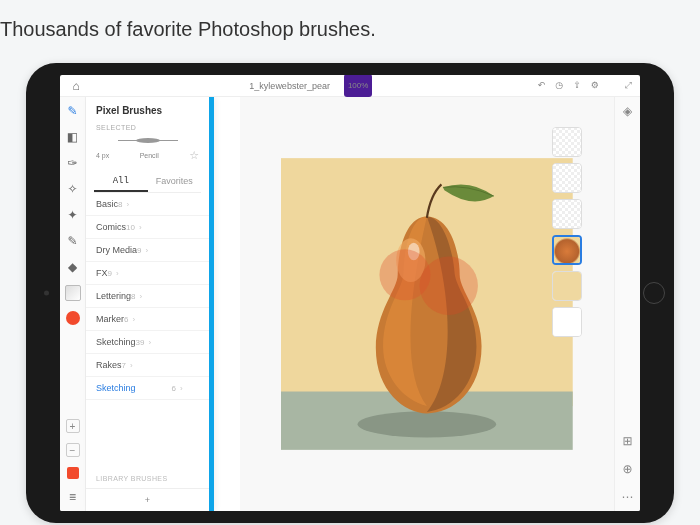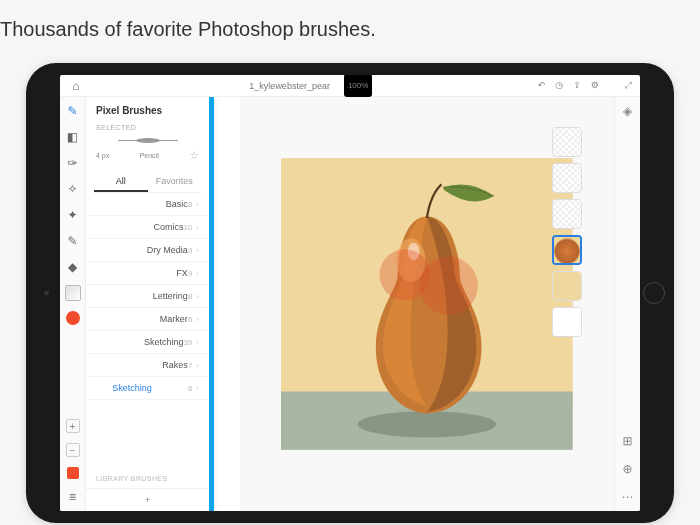--- a/index.html
+++ b/index.html
@@ -4,21 +4,21 @@
 <style>
 *{box-sizing:border-box;margin:0;padding:0;font-family:-apple-system,Helvetica,Arial,sans-serif;}
 html,body{width:700px;height:525px;background:#f4f6f7;overflow:hidden;}
 .hero-text{color:#333;font-size:20px;font-weight:400;padding:18px 0 22px;}
 .ipad{position:relative;width:648px;height:460px;margin:0 auto;background:#1a1a1a;border-radius:30px;padding:12px 34px;box-shadow:0 2px 10px rgba(0,0,0,.15);}
 .ipad::before{content:"";position:absolute;left:18px;top:50%;width:5px;height:5px;border-radius:50%;background:#333;transform:translateY(-50%);}
 .home-btn{position:absolute;right:9px;top:50%;width:22px;height:22px;border:1px solid #444;border-radius:50%;transform:translateY(-50%);}
 .screen{width:100%;height:100%;background:#fff;border-radius:2px;display:flex;flex-direction:column;overflow:hidden;}
 .topbar{height:22px;display:flex;align-items:center;padding:0 8px;border-bottom:1px solid #eee;font-size:9px;color:#777;}
 .topbar .center{flex:1;display:flex;justify-content:center;align-items:center;gap:14px;}
-.zoom-badge{background:#000000;border-radius:3px;padding:7px 4px;font-size:8px;color:#888;}
+.zoom-badge{background:#4c1d95;border-radius:3px;padding:7px 4px;font-size:8px;color:#888;}
 .topbar .icons{display:flex;gap:10px;color:#888;}
 .topbar .icons span{cursor:pointer;}
 .main{flex:1;display:flex;position:relative;overflow:hidden;}
 .left-tools{width:26px;background:#fafafa;border-right:1px solid #eee;display:flex;flex-direction:column;align-items:center;padding:6px 0;gap:10px;}
 .tool{width:16px;height:16px;display:flex;align-items:center;justify-content:center;color:#666;font-size:12px;cursor:pointer;}
 .tool.blue{color:#2a7de1;}
 .tool.img{border:1px solid #bbb;border-radius:2px;background:linear-gradient(135deg,#ddd,#fff);}
 .tool.red-dot{width:14px;height:14px;border-radius:50%;background:#f24a2c;}
 .tool.red-sq{width:12px;height:12px;background:#f24a2c;border-radius:2px;}
 .tool.plus,.tool.minus{border:1px solid #ccc;border-radius:2px;width:14px;height:14px;font-size:10px;color:#888;}
@@ -26,23 +26,23 @@
 .panel-title{font-weight:600;padding:8px 10px;font-size:10px;color:#333;}
 .selected-block{padding:0 10px 6px;}
 .lbl-sel{font-size:7px;color:#aaa;letter-spacing:.4px;}
 .stroke-preview{height:14px;display:flex;align-items:center;justify-content:center;position:relative;margin-top:2px;}
 .stroke-line{width:60px;height:1px;background:#999;position:relative;}
 .stroke-line::before{content:"";position:absolute;left:50%;top:-2px;width:24px;height:5px;border-radius:50%;background:#999;transform:translateX(-50%);}
 .stroke-name{font-size:7px;color:#888;margin-top:2px;display:flex;justify-content:space-between;align-items:center;}
 .star{color:#bbb;font-size:11px;}
 .tabs{display:flex;border-bottom:1px solid #eee;margin:4px 8px 0;}
 .tab{flex:1;text-align:center;padding:4px 0;font-size:9px;color:#999;cursor:pointer;}
-.tab.active{color:#333;border-bottom:2px solid #333;}
+.tab.active{color:#333;border-bottom:2px solid #333;font-family:Liberation Mono, monospace;}
 .cat-list{flex:1;overflow:auto;}
-.cat{display:flex;align-items:center;justify-content:flex-end;padding:6px 10px;border-bottom:1px solid #f2f2f2;color:#555;cursor:pointer;}
+.cat{display:flex;align-items:center;justify-content:flex-start;padding:6px 10px;border-bottom:1px solid #f2f2f2;color:#555;cursor:pointer;}
 .cat.active{color:#2a7de1;gap:36px;}
 .cat .count{color:#bbb;font-size:8px;}
 .cat .chev{color:#ccc;font-size:8px;margin-left:4px;}
 .lib-label{font-size:7px;color:#bbb;letter-spacing:.4px;padding:6px 10px;}
 .add-bar{text-align:center;padding:6px;border-top:1px solid #eee;color:#888;cursor:pointer;}
 .canvas{flex:1;position:relative;background:#f8f8f8;}
 .artwork{position:absolute;inset:0;display:flex;align-items:center;justify-content:center;}
 .pear-svg{width:78%;height:100%;}
 .right-tools{width:26px;background:#fafafa;border-left:1px solid #eee;display:flex;flex-direction:column;align-items:center;padding:6px 0;gap:12px;color:#888;}
 .rt{width:16px;height:16px;display:flex;align-items:center;justify-content:center;font-size:12px;cursor:pointer;}

